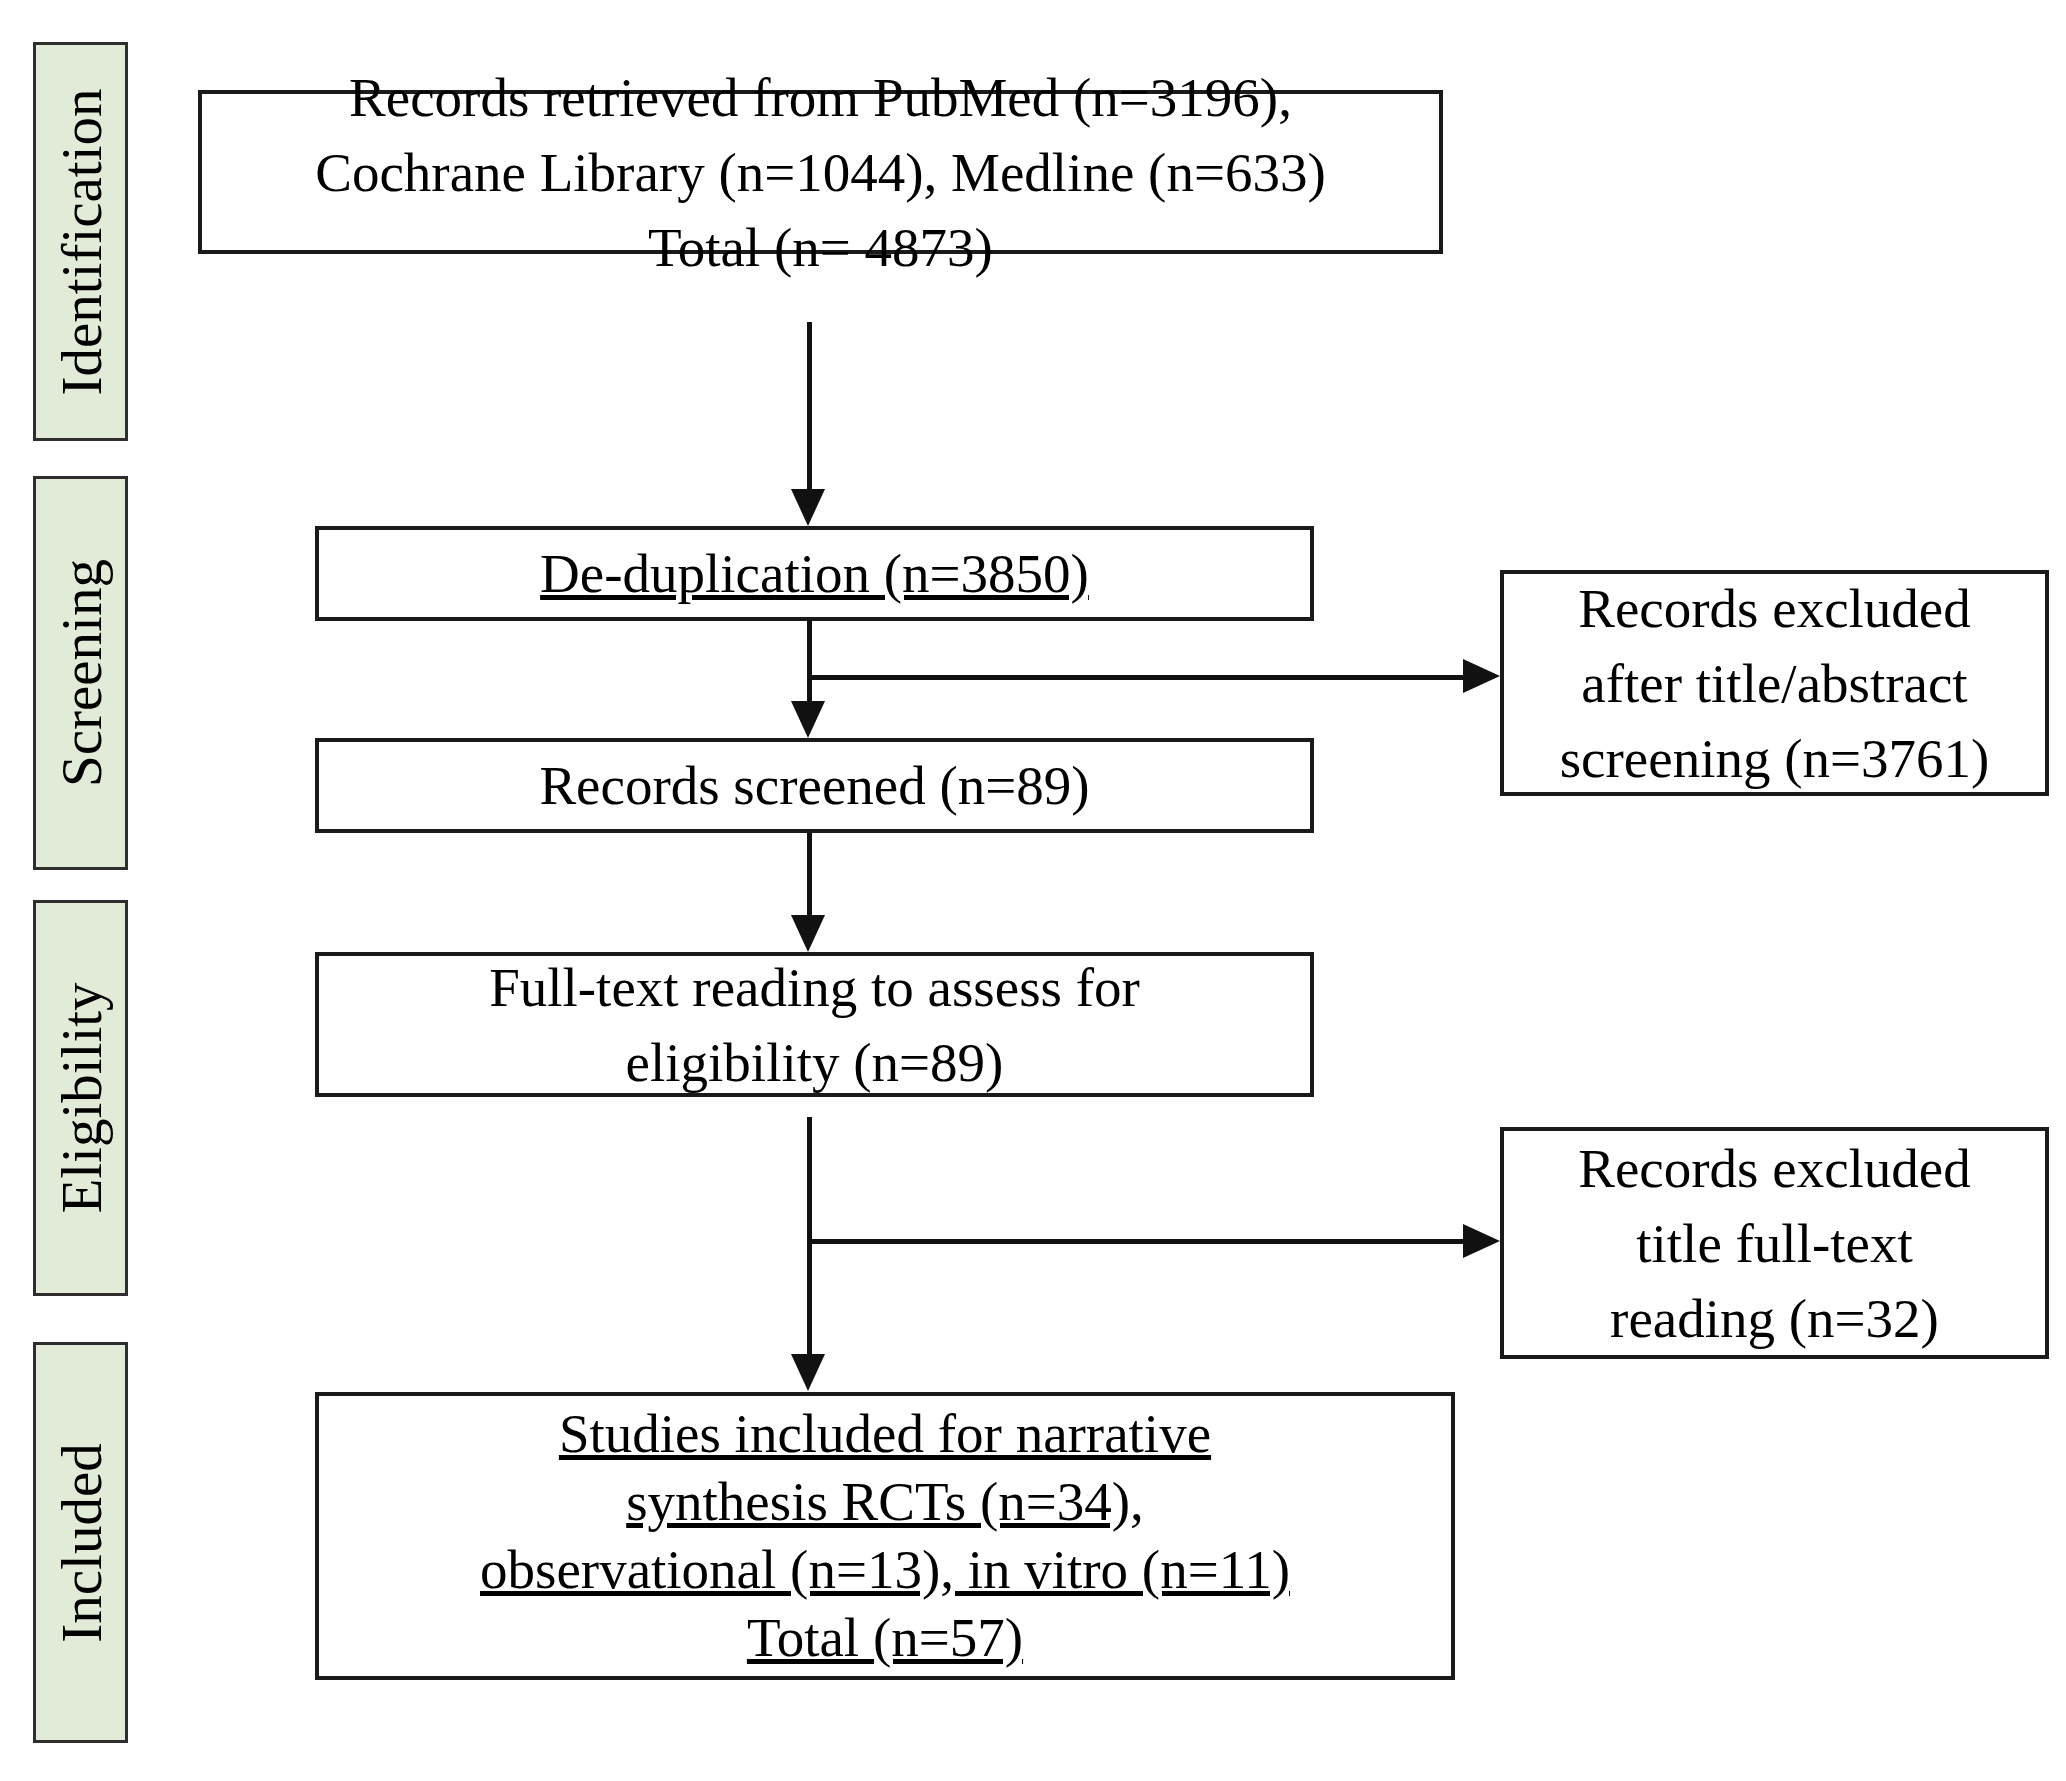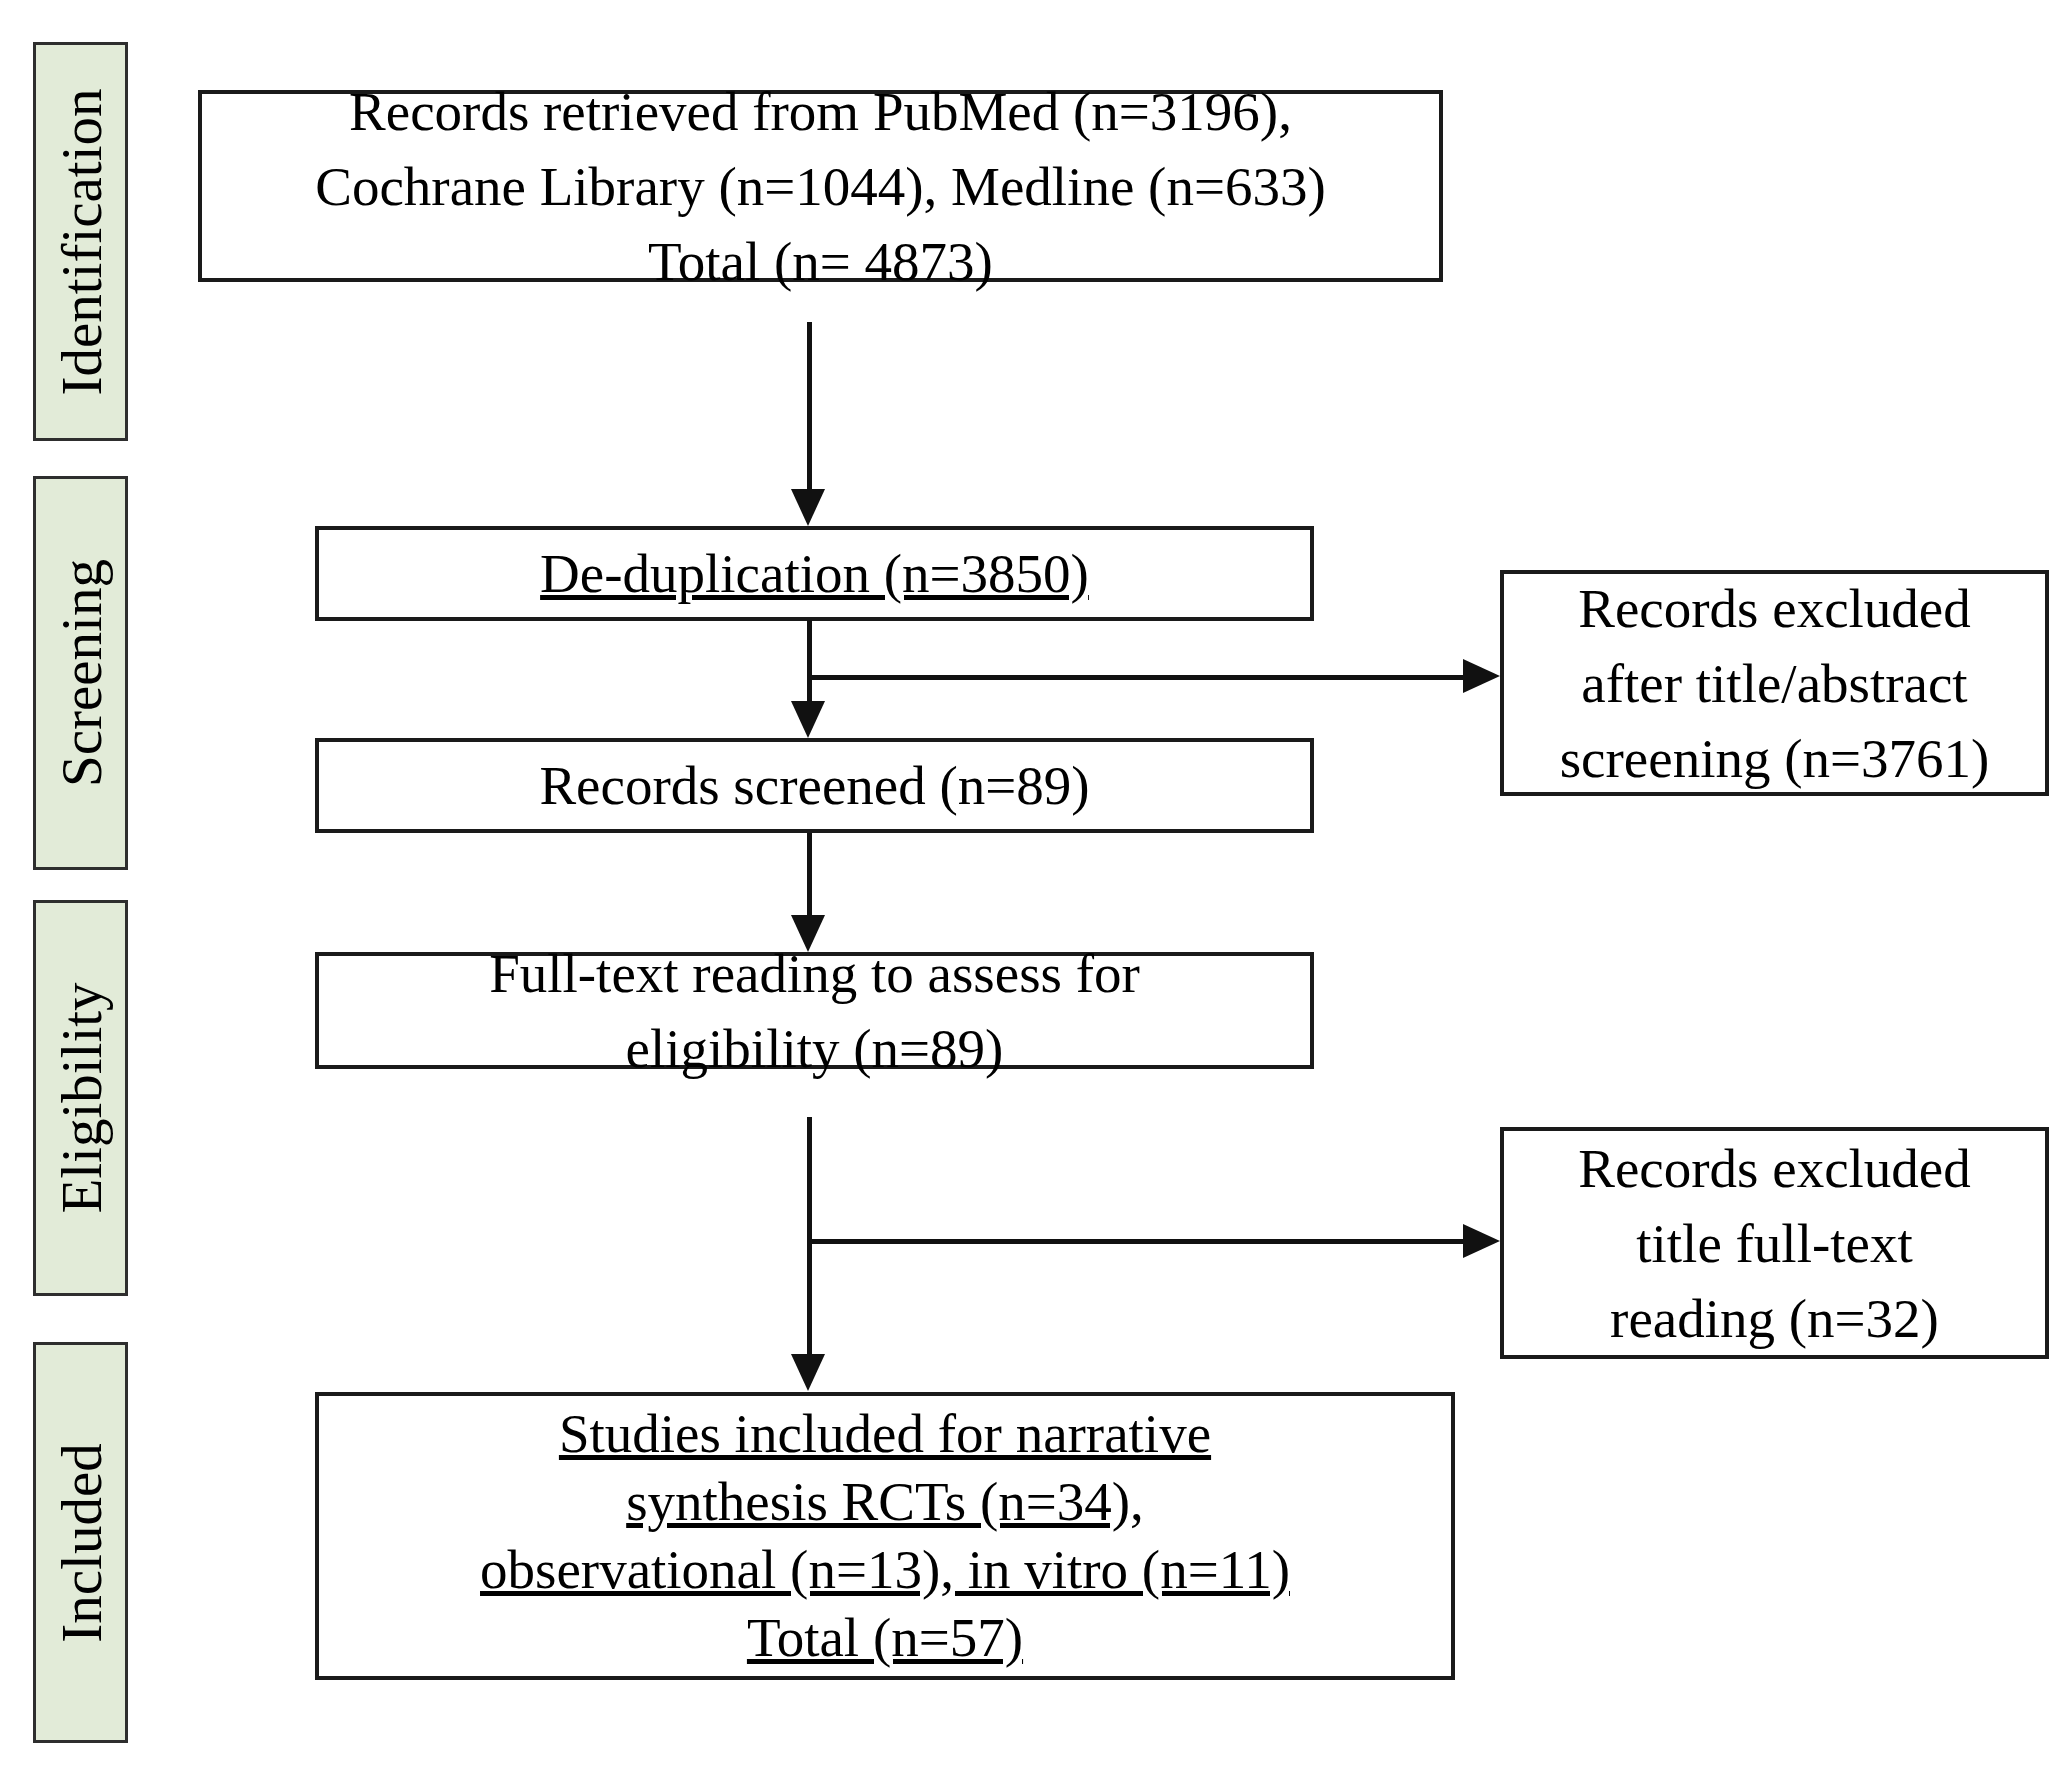--- a/index.html
+++ b/index.html
@@ -67,35 +67,35 @@
   <div class="stage" style="top:476px;height:394px;">
     <div class="stage-label">Screening</div>
   </div>
   <div class="stage" style="top:900px;height:396px;">
     <div class="stage-label">Eligibility</div>
   </div>
   <div class="stage" style="top:1342px;height:401px;">
     <div class="stage-label">Included</div>
   </div>
 
-  <div class="box" style="left:198px;top:90px;width:1245px;height:192px;">
+  <div class="box" style="left:198px;top:90px;width:1245px;height:164px;">
     <span class="line">Records retrieved from PubMed (n=3196),</span>
     <span class="line">Cochrane Library (n=1044), Medline (n=633)</span>
     <span class="line">Total (n= 4873)</span>
   </div>
 
   <div class="box" style="left:315px;top:526px;width:999px;height:95px;text-decoration:underline;">
     <span class="line">De-duplication (n=3850)</span>
   </div>
 
   <div class="box" style="left:315px;top:738px;width:999px;height:95px;text-align:right;">
     <span class="line">Records screened (n=89)</span>
   </div>
 
-  <div class="box" style="left:315px;top:952px;width:999px;height:117px;">
+  <div class="box" style="left:315px;top:952px;width:999px;height:145px;">
     <span class="line">Full-text reading to assess for</span>
     <span class="line">eligibility (n=89)</span>
   </div>
 
   <div class="box" style="left:315px;top:1392px;width:1140px;height:288px;line-height:68px;text-decoration:underline;">
     <span class="line">Studies included for narrative</span>
     <span class="line">synthesis RCTs (n=34),</span>
     <span class="line">observational (n=13), in vitro (n=11)</span>
     <span class="line">Total (n=57)</span>
   </div>

